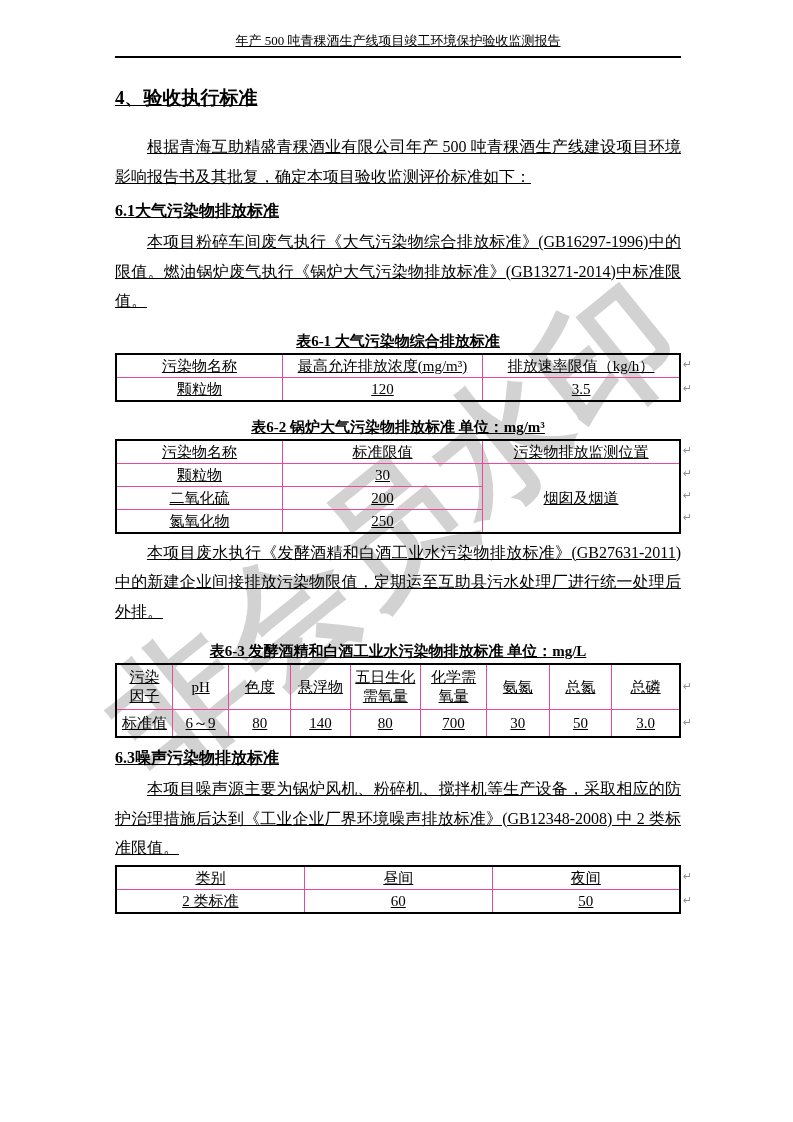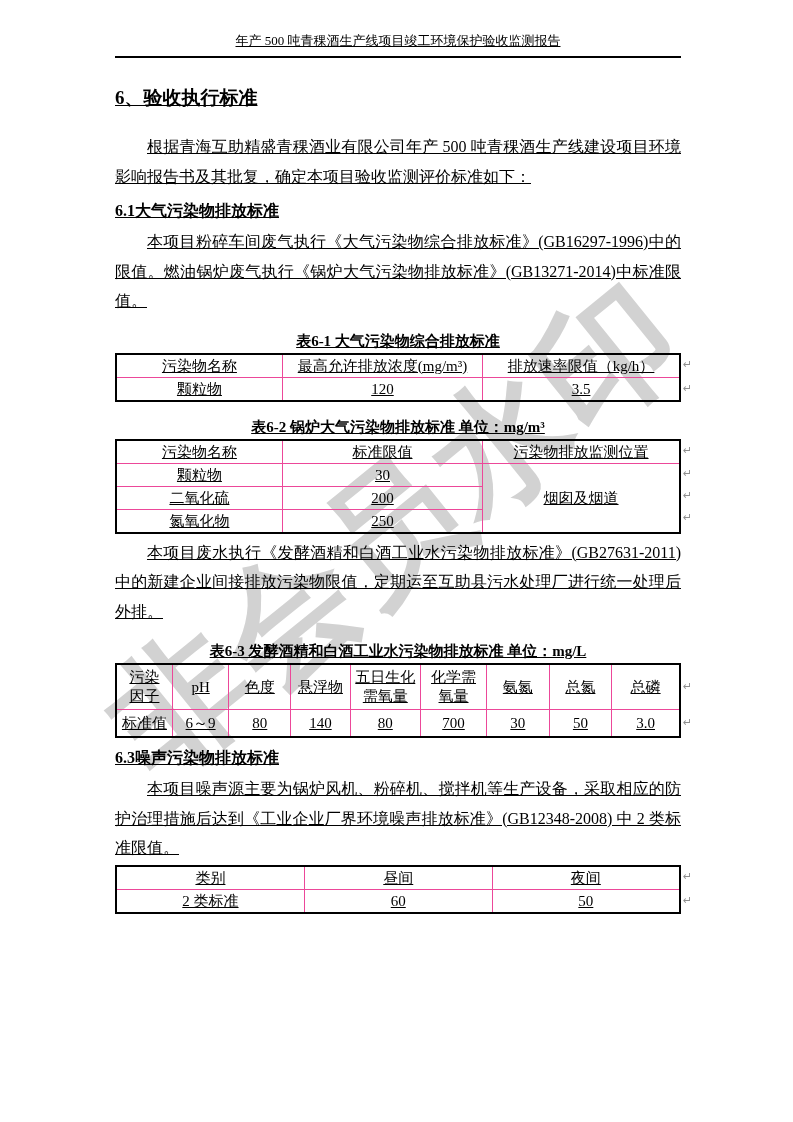--- a/index.html
+++ b/index.html
@@ -36,21 +36,21 @@
 
 <div class="page">
 
   <div class="watermark">非会员水印</div>
 
   <div class="content">
 
     <div class="doc-header">年产 500 吨青稞酒生产线项目竣工环境保护验收监测报告</div>
     <div class="rule"></div>
 
-    <div class="h1">6、验收执行标准</div>
+    <div class="h1">4、验收执行标准</div>
     <div class="para">根据青海互助精盛青稞酒业有限公司年产 500 吨青稞酒生产线建设项目环境影响报告书及其批复，确定本项目验收监测评价标准如下：</div>
 
     <div class="h2">6.1大气污染物排放标准</div>
     <div class="para tight">本项目粉碎车间废气执行《大气污染物综合排放标准》(GB16297-1996)中的限值。燃油锅炉废气执行《锅炉大气污染物排放标准》(GB13271-2014)中标准限值。</div>
 
     <div class="tcap">表6-1  大气污染物综合排放标准</div>
     <div class="tblwrap">
       <table class="t1">
         <colgroup>
             <col style="width:29.5%">

